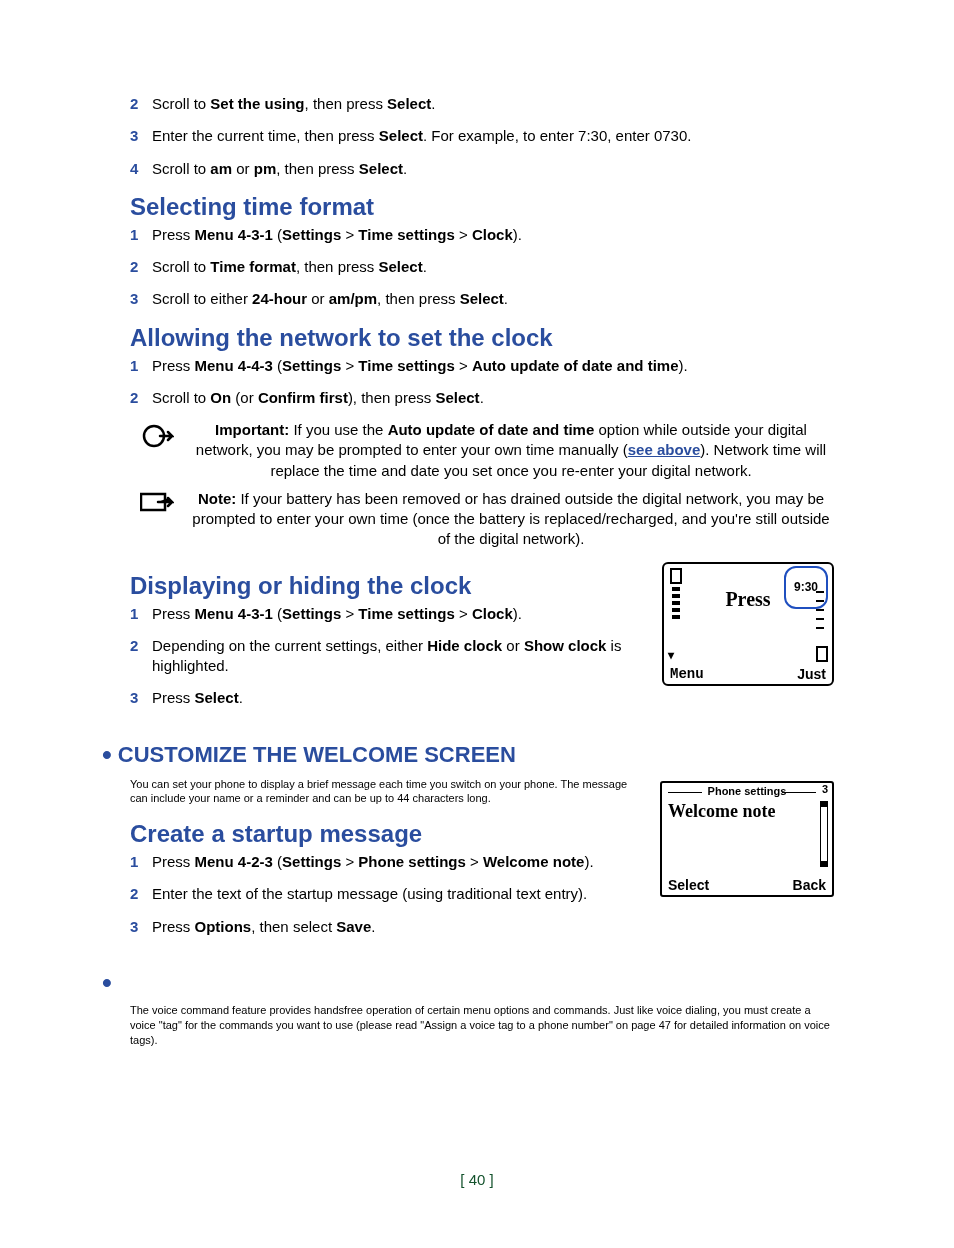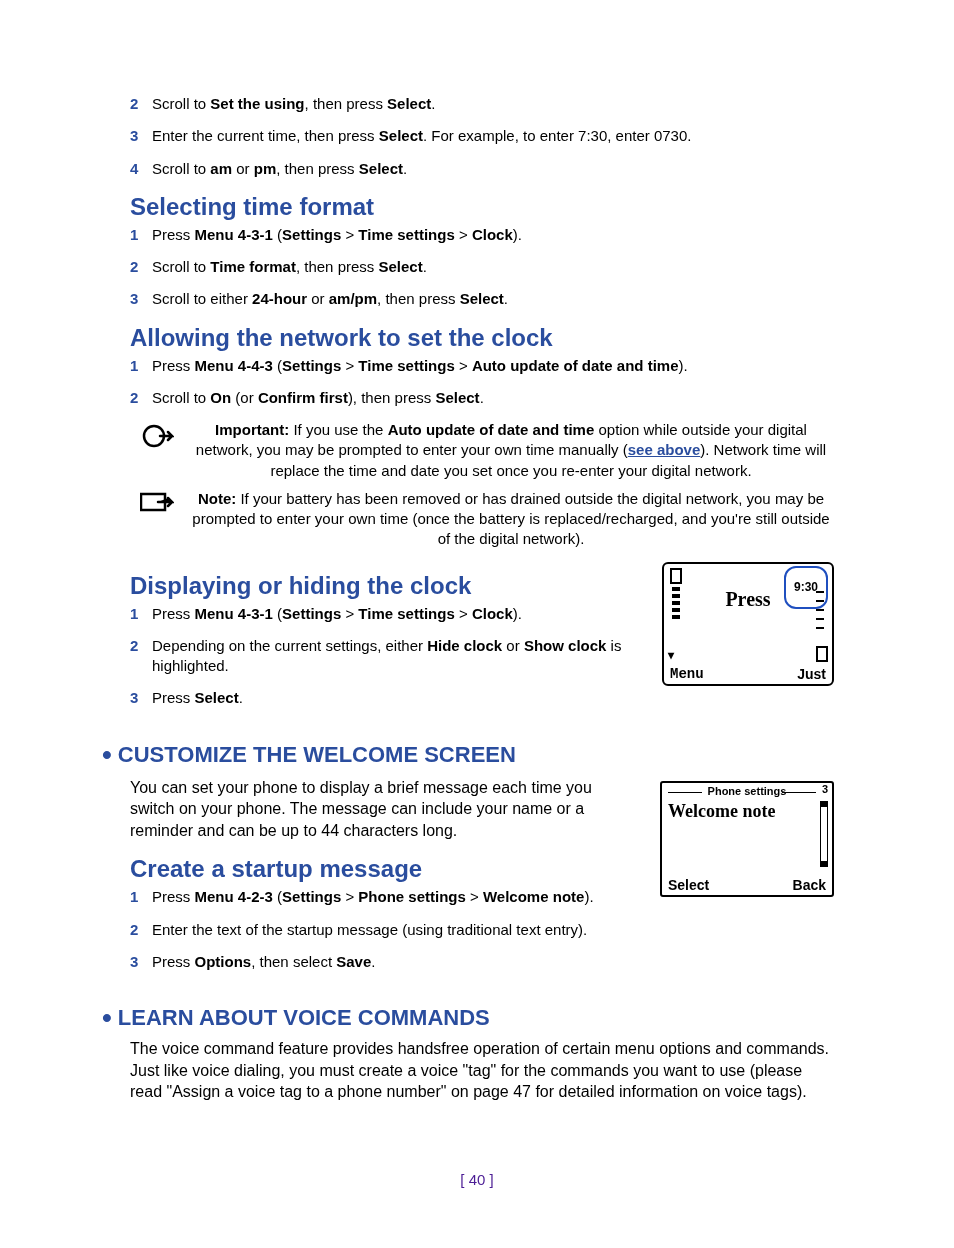--- a/index.html
+++ b/index.html
@@ -42,21 +42,21 @@
     color: #2a4d9e;
     display: flex;
     align-items: center;
     margin: 18px 0 4px -28px;
   }
   .h-main .bullet {
     font-size: 28px;
     margin-right: 6px;
   }
   .para {
-    font-size: 16px;
+    font-size: 11px;
     line-height: 1.35;
     margin: 2px 0 10px 0;
   }
   .callout {
     display: flex;
     margin: 8px 0 8px 10px;
     font-size: 15px;
     line-height: 1.35;
   }
   .callout .ico {
@@ -209,21 +209,21 @@
     font-weight:700;
   }
   .phone2 .bl2 { left:6px; }
   .phone2 .br2 { right:6px; }
   .pagenum {
     position:absolute;
     bottom:60px;
     left:0; right:0;
     text-align:center;
     font-size:15px;
-    color:#4c1d95;
+    color:#14532d;
   }
   svg { display:block; }
 </style>
 </head>
 <body>
 
 <div>
   <div class="step">
     <span class="num">2</span>
     <span class="txt">
@@ -372,17 +372,16 @@
       <div class="wn">Welcome note</div>
       <div class="sbar"></div>
       <div class="bl2">Select</div>
       <div class="br2">Back</div>
     </div>
   </div>
 </div>
 
 <div class="h-main">
     <span class="bullet">•</span>
-    <span>LEARN ABOUT VOICE COMMANDS</span>
   </div>
 <div class="para">The voice command feature provides handsfree operation of certain menu options and commands. Just like voice dialing, you must create a voice "tag" for the commands you want to use (please read "Assign a voice tag to a phone number" on page 47 for detailed information on voice tags).</div>
 
 <div class="pagenum">[ 40 ]</div>
 
 </body></html>

